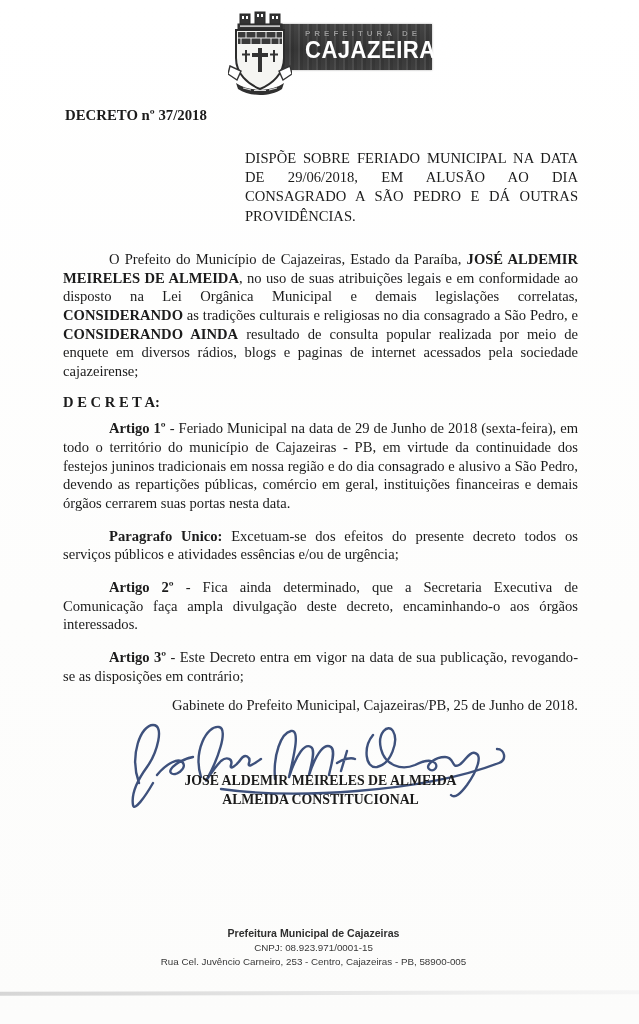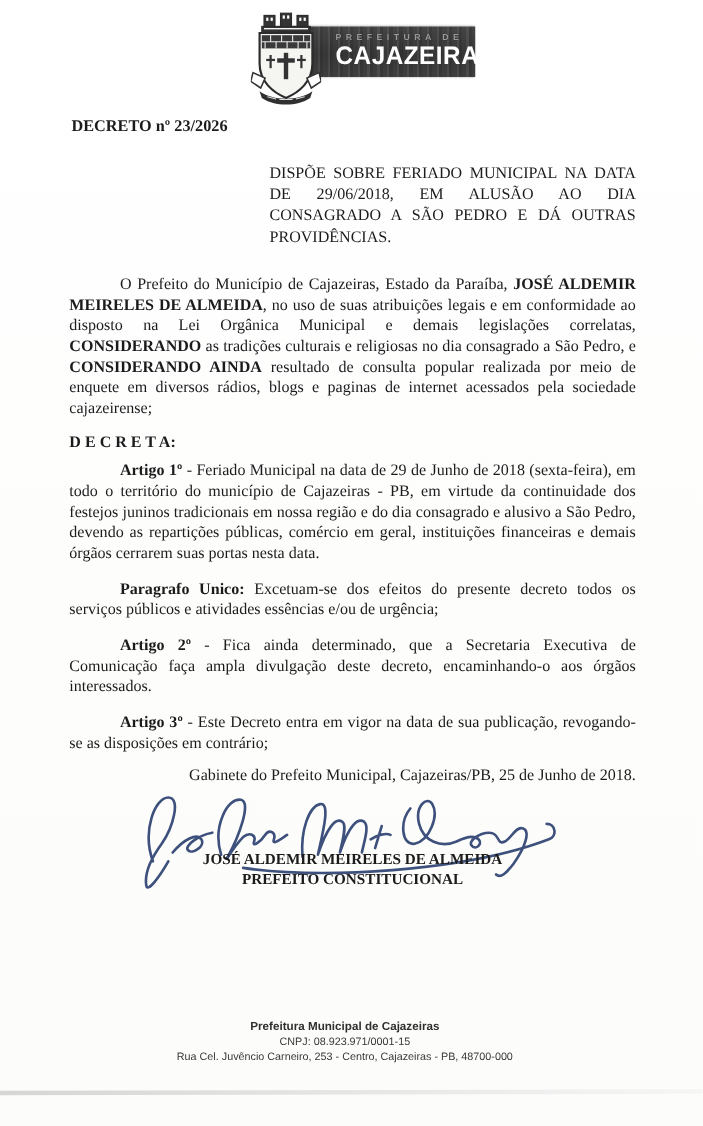--- a/index.html
+++ b/index.html
@@ -124,21 +124,21 @@
       <path d="M8,73 C20,82 44,82 56,73 L54,79 C42,87 22,87 10,79 Z" fill="#303030"></path>
       <g stroke="#dddddd" stroke-width="1">
         <line x1="15" y1="78" x2="23" y2="80"></line>
           <line x1="26" y1="80.5" x2="38" y2="80.5"></line>
         <line x1="41" y1="80" x2="49" y2="78"></line>
       </g>
     </svg>
   </div>
 
   <div class="doc">
-    <div class="decree-number">DECRETO nº 23/2026</div>
+    <div class="decree-number">DECRETO nº 37/2018</div>
 
     <p class="summary">DISPÕE SOBRE FERIADO MUNICIPAL NA DATA DE 29/06/2018, EM ALUSÃO AO DIA CONSAGRADO A SÃO PEDRO E DÁ OUTRAS PROVIDÊNCIAS.</p>
 
     <p class="para preamble"><span>O Prefeito do Município de Cajazeiras, Estado da Paraíba, </span><span class="b">JOSÉ ALDEMIR MEIRELES DE ALMEIDA</span><span>, no uso de suas atribuições legais e em conformidade ao disposto na Lei Orgânica Municipal e demais legislações correlatas, </span><span class="b">CONSIDERANDO</span><span> as tradições culturais e religiosas no dia consagrado a São Pedro, e </span><span class="b">CONSIDERANDO AINDA</span><span> resultado de consulta popular realizada por meio de enquete em diversos rádios, blogs e paginas de internet acessados pela sociedade cajazeirense;</span></p>
 
     <p class="para decreta">D E C R E T A:</p>
 
     <p class="para art1"><span class="b">Artigo 1º</span><span> - Feriado Municipal na data de 29 de Junho de 2018 (sexta-feira), em todo o território do município de Cajazeiras - PB, em virtude da continuidade dos festejos juninos tradicionais em nossa região e do dia consagrado e alusivo a São Pedro, devendo as repartições públicas, comércio em geral, instituições financeiras e demais órgãos cerrarem suas portas nesta data.</span></p>
 
     <p class="para"><span class="b">Paragrafo Unico:</span><span> Excetuam-se dos efeitos do presente decreto todos os serviços públicos e atividades essências e/ou de urgência;</span></p>
@@ -153,24 +153,24 @@
       <svg class="sig-svg" width="400" height="104" viewBox="0 0 400 104" aria-hidden="true">
         <g fill="none" stroke-width="2.4" stroke-linecap="round" stroke-linejoin="round" opacity="0.92">
           <path d="M18,70 C8,42 20,12 32,12 C44,12 36,40 26,54 C18,65 10,80 12,92 C13,99 24,84 32,70" stroke="#2e4372"></path>
           <path d="M36,62 C46,50 58,44 62,50 C66,56 54,64 50,60 C46,56 60,46 72,44 M80,64 C72,38 86,12 98,14 C108,16 96,48 86,66 C82,73 92,56 100,48 C106,43 112,46 110,52 C108,58 116,52 120,46 C124,40 130,44 128,50 C126,56 134,50 140,46" stroke="#2e4372"></path>
           <path d="M154,66 C152,42 160,20 170,18 C180,16 172,46 168,64 C176,40 184,30 190,34 C195,37 190,52 188,62 C196,38 204,30 210,34 C215,38 210,52 208,62 M220,58 L226,38 M216,50 C222,46 230,44 234,46" stroke="#2e4372"></path>
           <path d="M252,22 C242,34 244,56 256,54 C270,51 278,28 272,18 C267,10 256,20 260,36 C264,52 280,58 294,52 C302,48 310,46 314,50 C318,54 312,60 308,56 C304,52 314,44 324,44 C334,44 330,56 338,52 C344,49 348,38 354,40 C362,42 356,58 346,72 C340,80 334,86 330,82" stroke="#2e4372"></path>
           <path d="M100,76 C170,86 300,80 378,50 C386,47 384,36 376,36" stroke="#2e4372"></path>
         </g>
       </svg>
       <div class="sig-name">JOSÉ ALDEMIR MEIRELES DE ALMEIDA</div>
-      <div class="sig-title">PREFEITO CONSTITUCIONAL</div>
+      <div class="sig-title">ALMEIDA CONSTITUCIONAL</div>
     </div>
   </div>
 
   <div class="footer">
     <div class="org">Prefeitura Municipal de Cajazeiras</div>
     <div>CNPJ: 08.923.971/0001-15</div>
-    <div>Rua Cel. Juvêncio Carneiro, 253 - Centro, Cajazeiras - PB, 48700-000</div>
+    <div>Rua Cel. Juvêncio Carneiro, 253 - Centro, Cajazeiras - PB, 58900-005</div>
   </div>
 
   <div class="scan-streak"></div>
 </div>
 
 </body></html>

